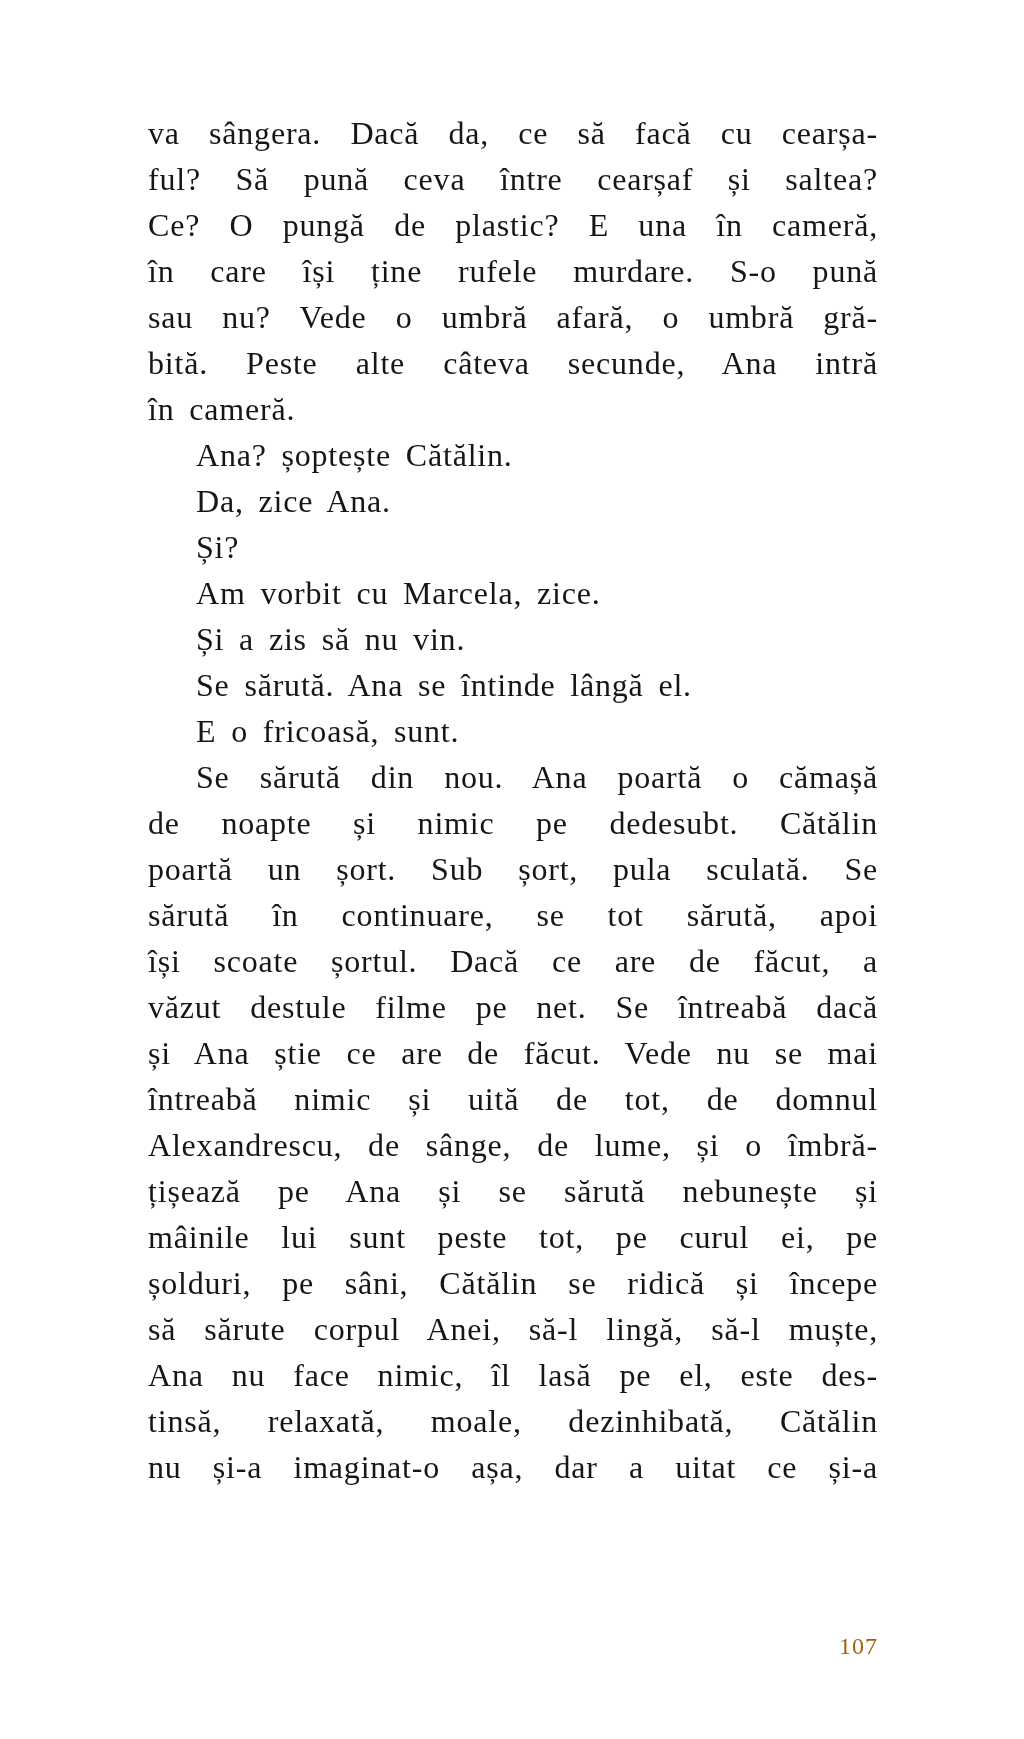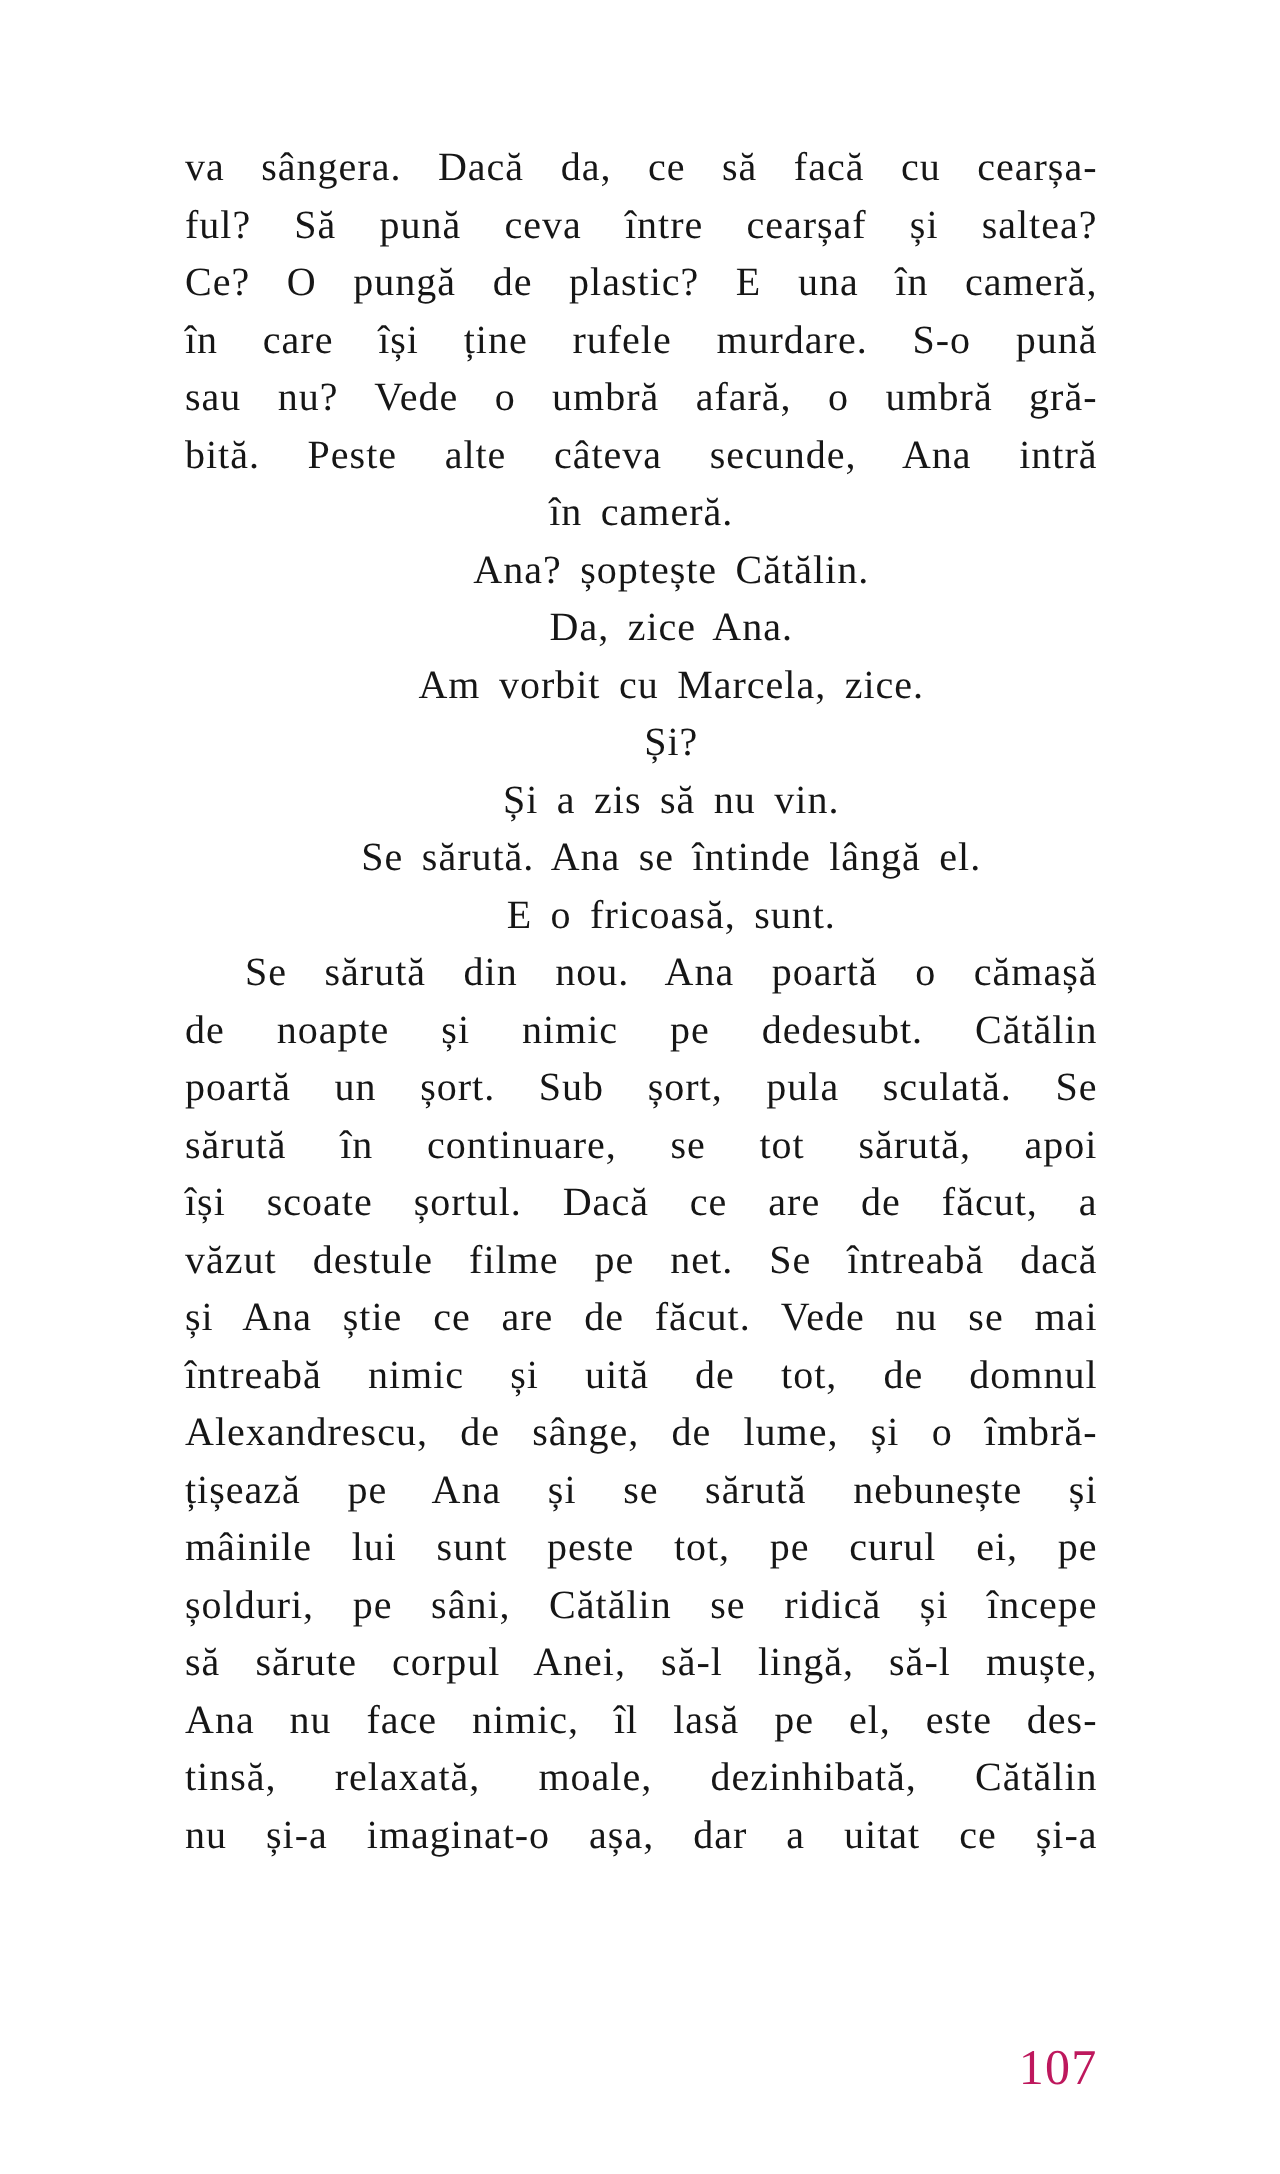--- a/index.html
+++ b/index.html
@@ -24,58 +24,58 @@
     position: absolute;
     left: 148px;
     top: 110px;
     width: 730px;
     font-size: 32px;
     line-height: 46px;
     letter-spacing: 0.8px;
   }
   .line {
     height: 46px;
-    text-align: center;
+    text-align: left;
     word-spacing: 6px;
     white-space: normal;
   }
   .line.justify {
     text-align: justify;
     text-align-last: justify;
     word-spacing: normal;
   }
   .line.indent {
     text-indent: 48px;
   }
   .page-number {
     position: absolute;
     right: 146px;
     top: 1634px;
-    font-size: 40px;
+    font-size: 24px;
     line-height: 1;
     letter-spacing: 1px;
-    color: #be185d;
+    color: #a16207;
   }
 </style>
 </head>
 <body>
 
 <div class="page">
   <div class="text-block">
       <div class="line justify">va sângera. Dacă da, ce să facă cu cearșa-</div>
       <div class="line justify">ful? Să pună ceva între cearșaf și saltea?</div>
       <div class="line justify">Ce? O pungă de plastic? E una în cameră,</div>
       <div class="line justify">în care își ține rufele murdare. S-o pună</div>
       <div class="line justify">sau nu? Vede o umbră afară, o umbră gră-</div>
       <div class="line justify">bită. Peste alte câteva secunde, Ana intră</div>
       <div class="line">în cameră.</div>
       <div class="line indent">Ana? șoptește Cătălin.</div>
       <div class="line indent">Da, zice Ana.</div>
+      <div class="line indent">Și?</div>
       <div class="line indent">Am vorbit cu Marcela, zice.</div>
-      <div class="line indent">Și?</div>
       <div class="line indent">Și a zis să nu vin.</div>
       <div class="line indent">Se sărută. Ana se întinde lângă el.</div>
       <div class="line indent">E o fricoasă, sunt.</div>
       <div class="line justify indent">Se sărută din nou. Ana poartă o cămașă</div>
       <div class="line justify">de noapte și nimic pe dedesubt. Cătălin</div>
       <div class="line justify">poartă un șort. Sub șort, pula sculată. Se</div>
       <div class="line justify">sărută în continuare, se tot sărută, apoi</div>
       <div class="line justify">își scoate șortul. Dacă ce are de făcut, a</div>
       <div class="line justify">văzut destule filme pe net. Se întreabă dacă</div>
       <div class="line justify">și Ana știe ce are de făcut. Vede nu se mai</div>

